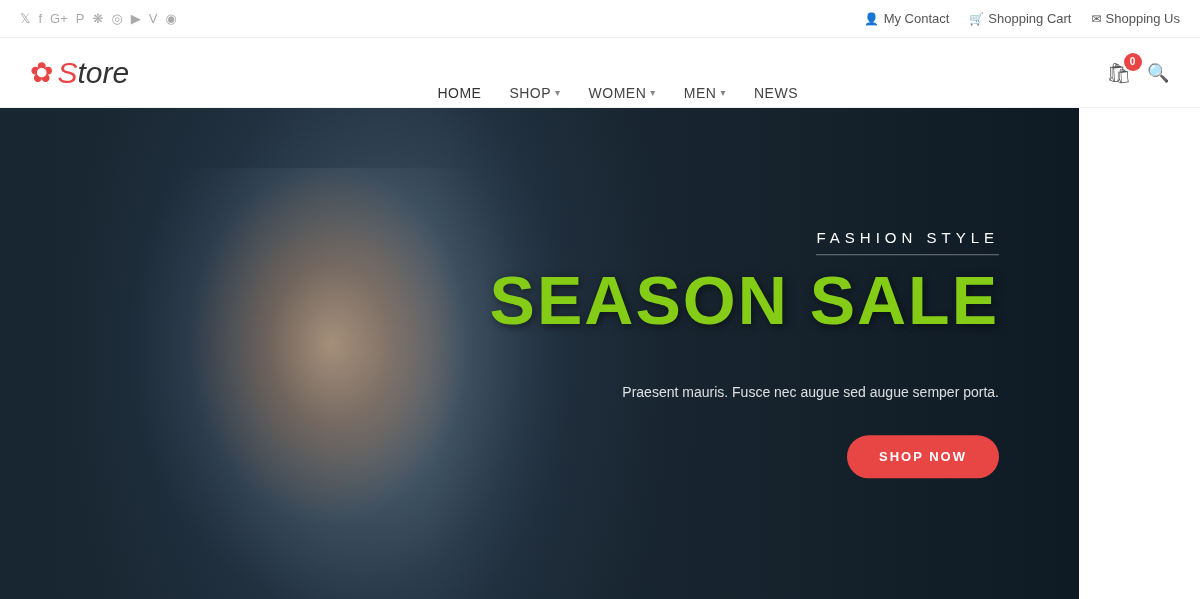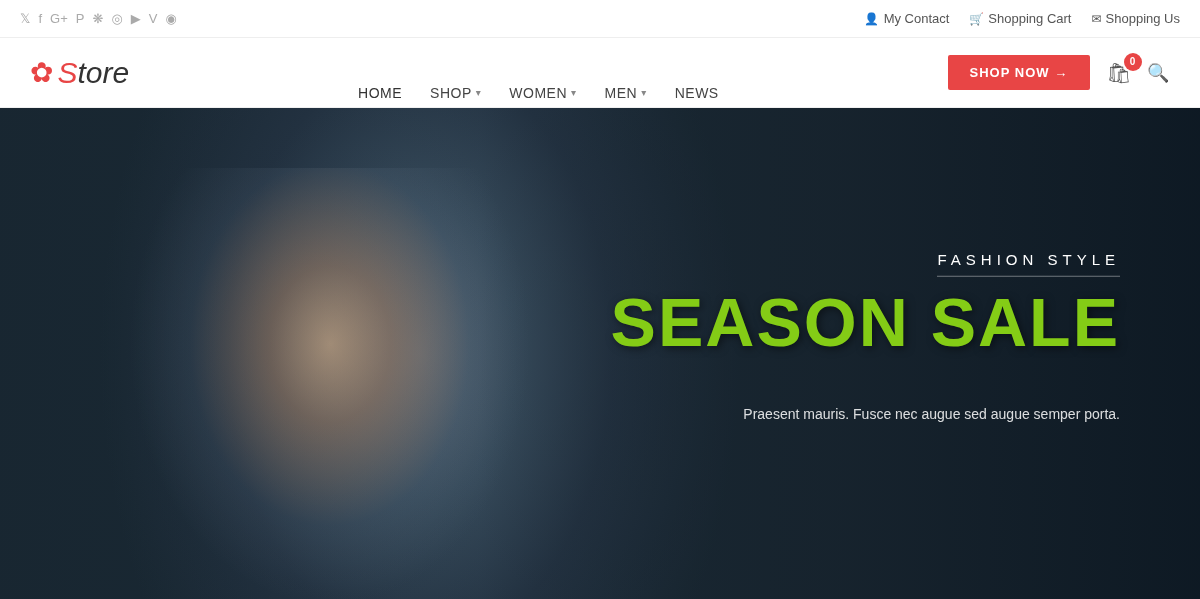--- a/index.html
+++ b/index.html
@@ -138,21 +138,21 @@
       cursor: pointer;
       font-size: 18px;
       color: #555;
       background: none;
       border: none;
     }
 
     
     .hero {
       position: relative;
-      width: 1200px;
+      width: 1079px;
       height: 491px;
       overflow: hidden;
       background: #2a3a4a;
     }
     .hero-bg {
       position: absolute;
       inset: 0;
       background: linear-gradient(
         to right,
         rgba(20, 30, 40, 0.3) 0%,
@@ -286,23 +286,20 @@
     <a class="nav-item">
       <span>MEN</span>
       <span class="nav-chevron">▾</span>
     </a>
     <a class="nav-item">
       <span>NEWS</span>
     </a>
   </nav>
 
   <div class="nav-right">
-    <button class="shop-now-btn">
-      <span>SHOP NOW →</span>
-    </button>
     <div class="cart-icon-wrap">
       <span>🛍</span>
       <span class="cart-badge">0</span>
     </div>
     <button class="search-icon-btn">
       <span>🔍</span>
     </button>
   </div>
 </header>
 
@@ -311,14 +308,15 @@
   <div class="hero-face"></div>
   <div class="hero-bg"></div>
 
   <div class="hero-content">
     <div class="hero-subtitle">FASHION STYLE</div>
     <div class="hero-title">SEASON SALE</div>
     <div class="hero-desc">
       <br>
       <span>Praesent mauris. Fusce nec augue sed augue semper porta.</span>
     </div>
+    <button class="hero-btn">SHOP NOW</button>
   </div>
 </section>
 
 </body></html>

